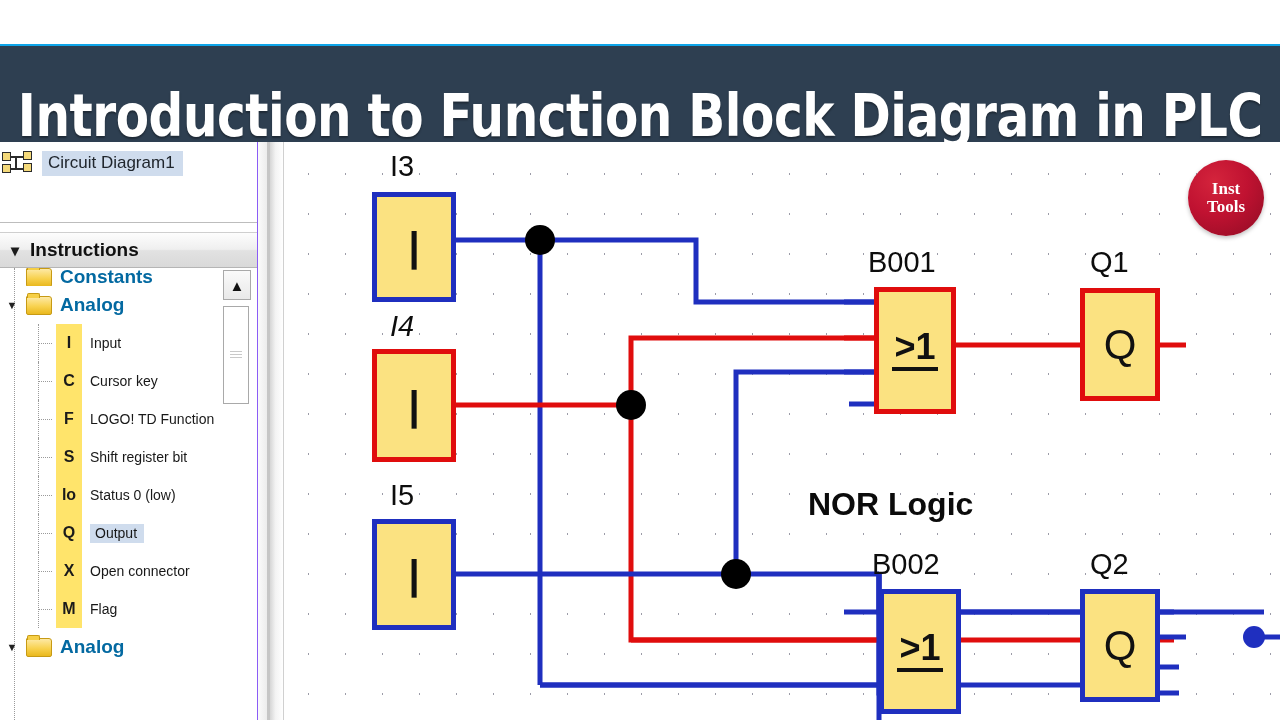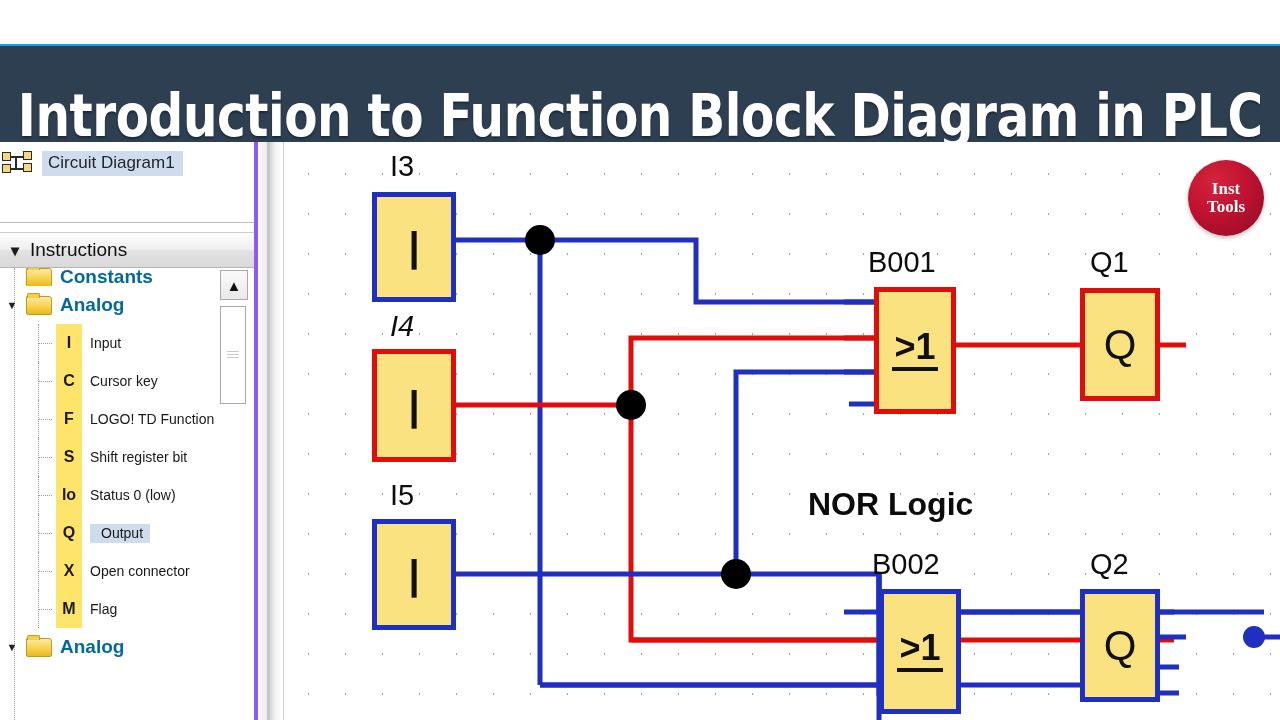--- a/index.html
+++ b/index.html
@@ -18,21 +18,21 @@
   .banner-title {
     color:#ffffff; font-family:"Liberation Sans Narrow","DejaVu Sans Condensed","Liberation Sans",sans-serif;
     font-weight:bold; font-size:58px; letter-spacing:-0.5px;
     transform:scaleX(0.93); white-space:nowrap;
     text-shadow:0 2px 2px rgba(0,0,0,0.35);
   }
 
   
   .sidebar {
     position:absolute; left:0; top:142px; width:258px; height:578px;
-    background:#ffffff; border-right:4px solid #8b5cf6;
+    background:#ffffff; border-right:1px solid #8b5cf6;
     font-size:15px; color:#1b1b1b; overflow:hidden;
   }
   .splitter {
     position:absolute; left:258px; top:142px; width:26px; height:578px;
     background:linear-gradient(to right,#fbfbfb 0%,#ededed 35%,#d8d8d8 50%,#f3f3f3 70%,#ffffff 100%);
     border-right:1px solid #d0d0d0;
   }
   .splitter .grip {
     position:absolute; left:9px; top:0; width:3px; height:578px;
     background:#c6c6c6;
@@ -58,21 +58,21 @@
   }
 
   
   .instr-head {
     position:absolute; left:0; top:90px; width:258px; height:36px;
     background:linear-gradient(to bottom,#fdfdfd 0%,#efefef 48%,#e2e2e2 52%,#d9d9d9 100%);
     border-top:1px solid #cfcfcf; border-bottom:1px solid #b5b5b5;
     display:flex; align-items:center;
   }
   .instr-head .chev { width:30px; text-align:center; font-size:16px; color:#1b1b1b; font-weight:bold; }
-  .instr-head .ttl { font-size:19px; font-weight:normal; color:#111; }
+  .instr-head .ttl { font-size:19px; font-weight:bold; color:#111; }
 
   
   .tree {
     position:absolute; left:0; top:126px; width:258px; height:452px; overflow:hidden;
   }
   .tree-row {
     position:relative; height:38px; display:flex; align-items:center; white-space:nowrap;
   }
   .tree-row.clip { height:18px; overflow:hidden; }
   .twisty {
@@ -100,21 +100,21 @@
   .leaf-dash {
     position:absolute; left:39px; top:19px; width:13px; height:1px;
     border-top:1px dotted #9a9a9a;
   }
   .leaf-badge {
     margin-left:56px; width:26px; height:38px; flex:none;
     background:#ffe46b; display:flex; align-items:center; justify-content:center;
     font-size:16px; font-weight:bold; color:#1a1a1a;
   }
   .leaf-label { margin-left:8px; font-size:14px; color:#181818; }
-  .leaf-label.sel { background:#cfdced; padding:1px 7px 2px 11px; }
+  .leaf-label.sel { background:#cfdced; padding:1px 7px 2px 5px; }
   .vguide {
     position:absolute; left:14px; top:0; width:1px; height:452px;
     border-left:1px dotted #9a9a9a;
   }
 
   
   .tree-scroll {
     position:absolute; right:6px; top:128px; width:30px; height:150px;
   }
   .sc-up {

